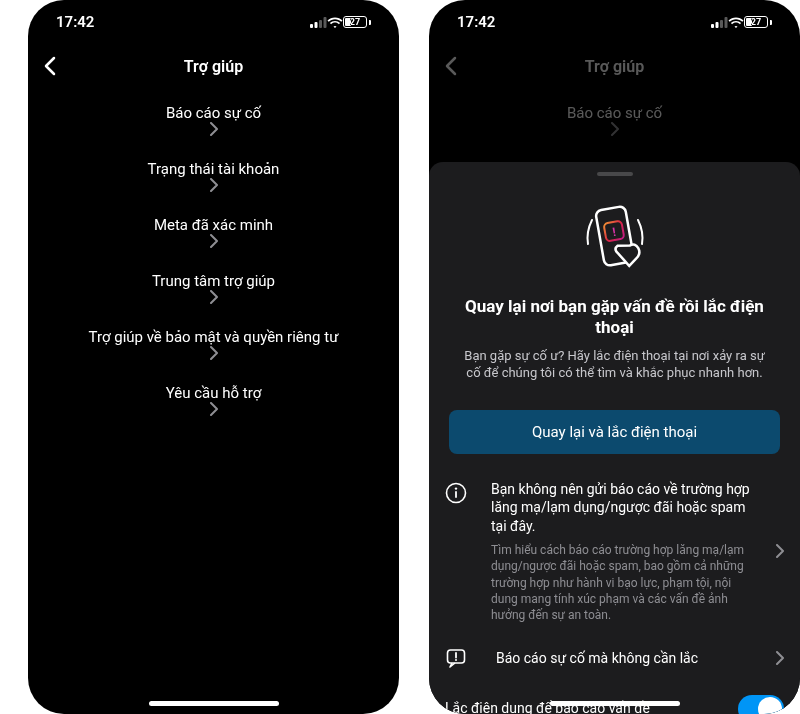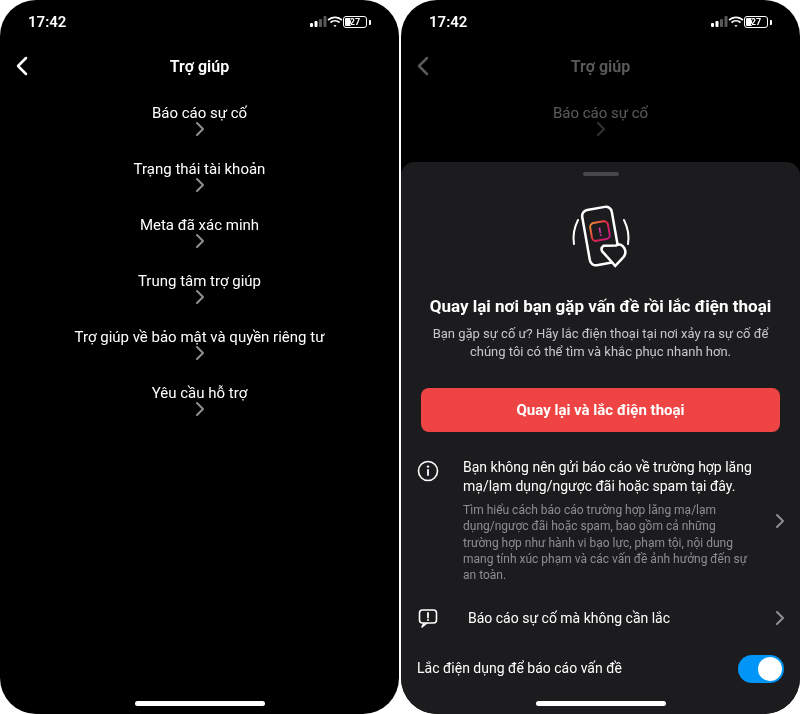--- a/index.html
+++ b/index.html
@@ -14,34 +14,35 @@
     }
     .phone {
       width: 399px;
       height: 714px;
       background: #000;
       border-radius: 36px;
       overflow: hidden;
       position: relative;
       display: flex;
       flex-direction: column;
+      margin-left: 28px;
     }
     .status-bar {
       height: 44px;
       display: flex;
       align-items: center;
       justify-content: space-between;
       padding: 0 28px 0 28px;
       color: #fff;
       font-size: 15px;
       font-weight: 600;
     }
     .status-right {
       display: flex;
-      align-items: flex-start;
+      align-items: flex-end;
       gap: 0;
     }
     .signal-icon, .wifi-icon {
       display: inline-flex;
     }
     .battery {
       display: flex;
       align-items: center;
       gap: 2px;
     }
@@ -169,24 +170,24 @@
       margin-bottom: 8px;
       line-height: 1.25;
     }
     .hero-desc {
       color: #c7c7cc;
       font-size: 13px;
       line-height: 1.35;
     }
     .primary-btn {
       margin: 14px 20px 14px 20px;
-      background: #ef4444;
+      background: #0c4a6e;
       color: #fff;
       font-size: 15px;
-      font-weight: 700;
+      font-weight: 400;
       height: 44px;
       border-radius: 8px;
       display: flex;
       align-items: center;
       justify-content: center;
     }
     .info-row {
       display: flex;
       padding: 12px 16px 10px 16px;
       gap: 24px;

